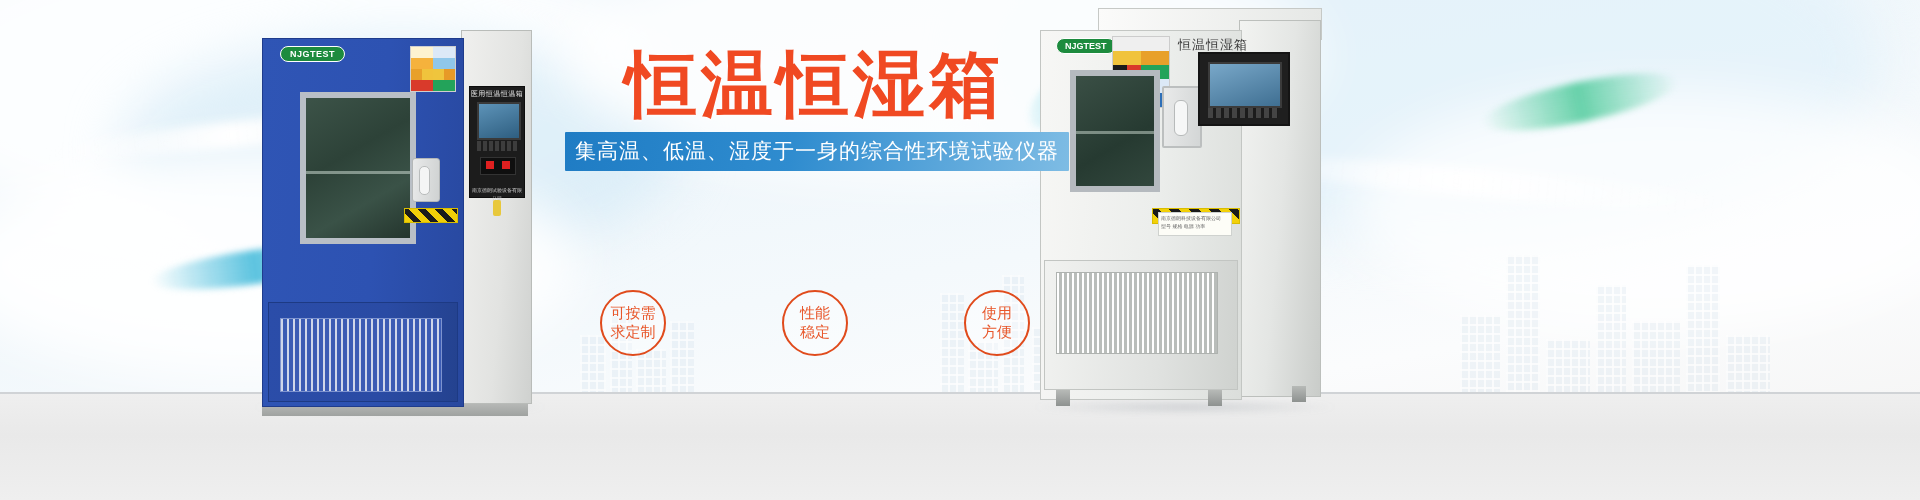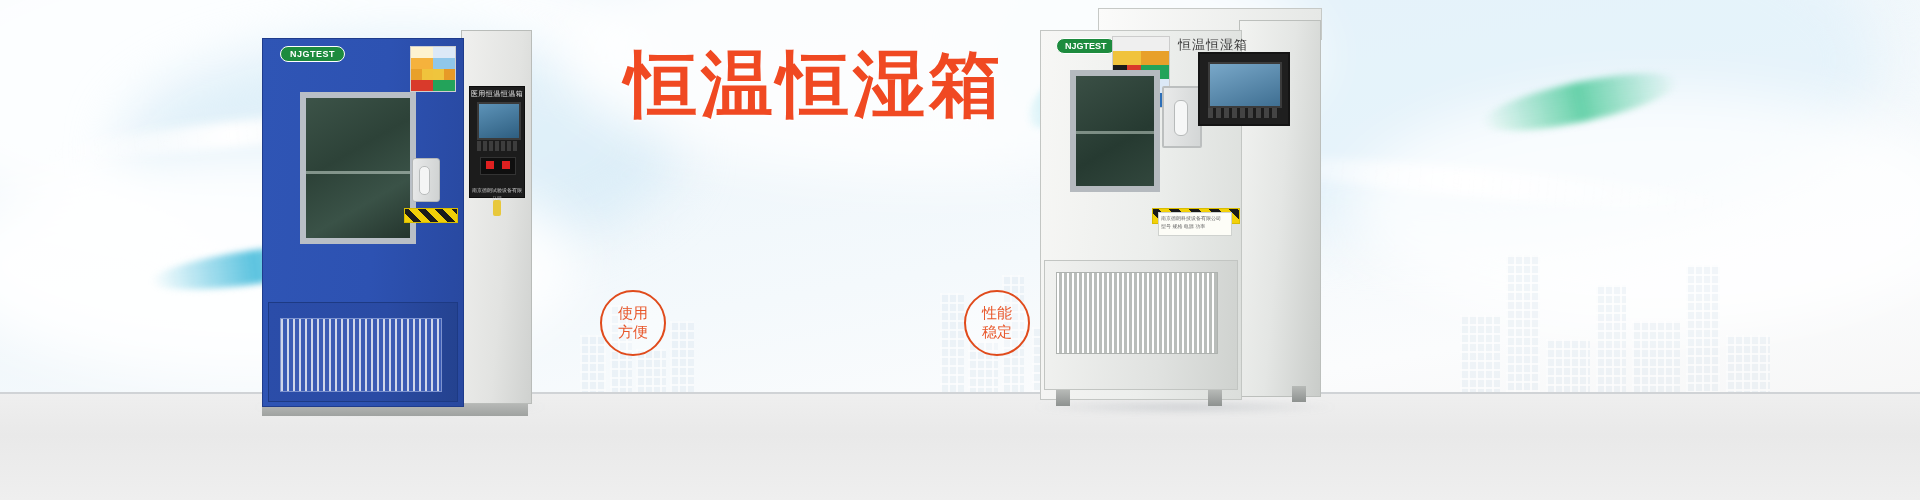--- a/index.html
+++ b/index.html
@@ -501,27 +501,32 @@
     <div class="mr-lower"></div>
     <div class="mr-vent"></div>
 
     <div class="mr-feet f1"></div>
     <div class="mr-feet f2"></div>
     <div class="mr-feet f3"></div>
   </div>
 
   <div class="copy">
     <div class="headline">恒温恒湿箱</div>
+    <div class="subline">集高温、低温、湿度于一身的综合性环境试验仪器</div>
   </div>
 
   <div class="badges">
+    <div class="badge">
+      <span>可按需</span>
+      <span>求定制</span>
+    </div>
+    <div class="badge">
+      <span>性能</span>
+      <span>稳定</span>
+    </div>
     <div class="badge">
       <span>使用</span>
       <span>方便</span>
     </div>
-    <div class="badge">
-      <span>性能</span>
-      <span>稳定</span>
-    </div>
   </div>
 
 
 </div>
 
 </body></html>

